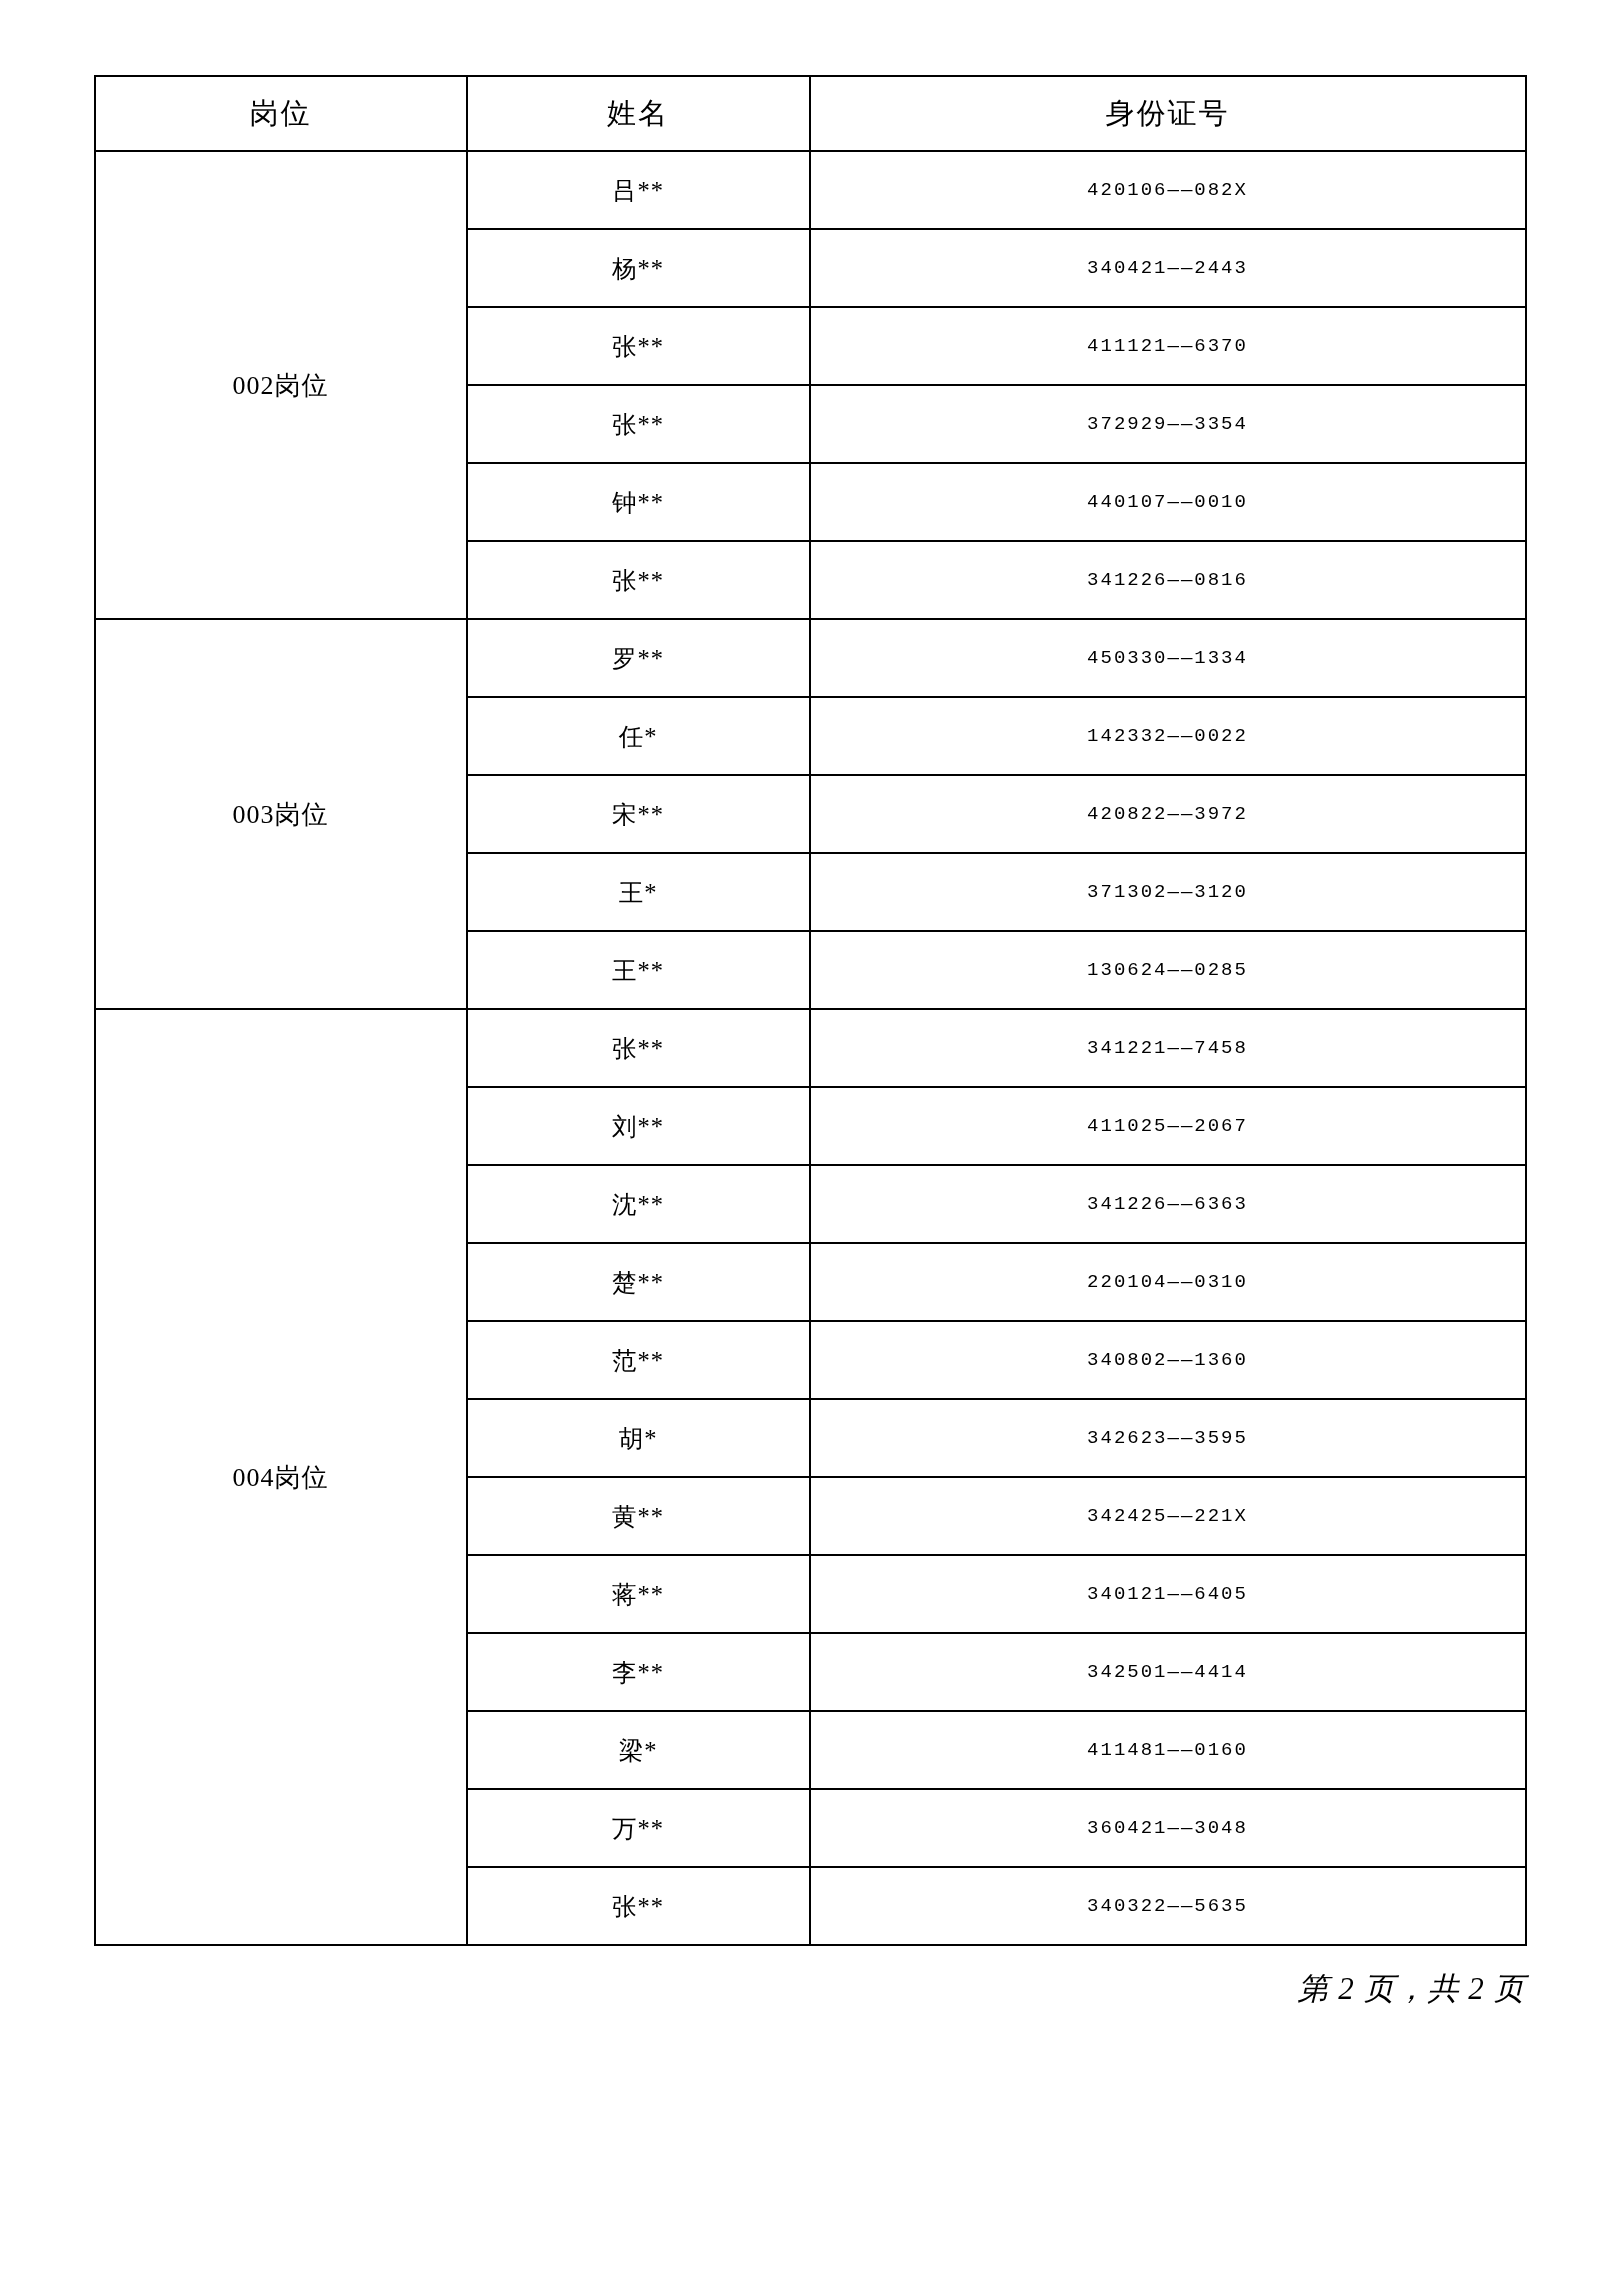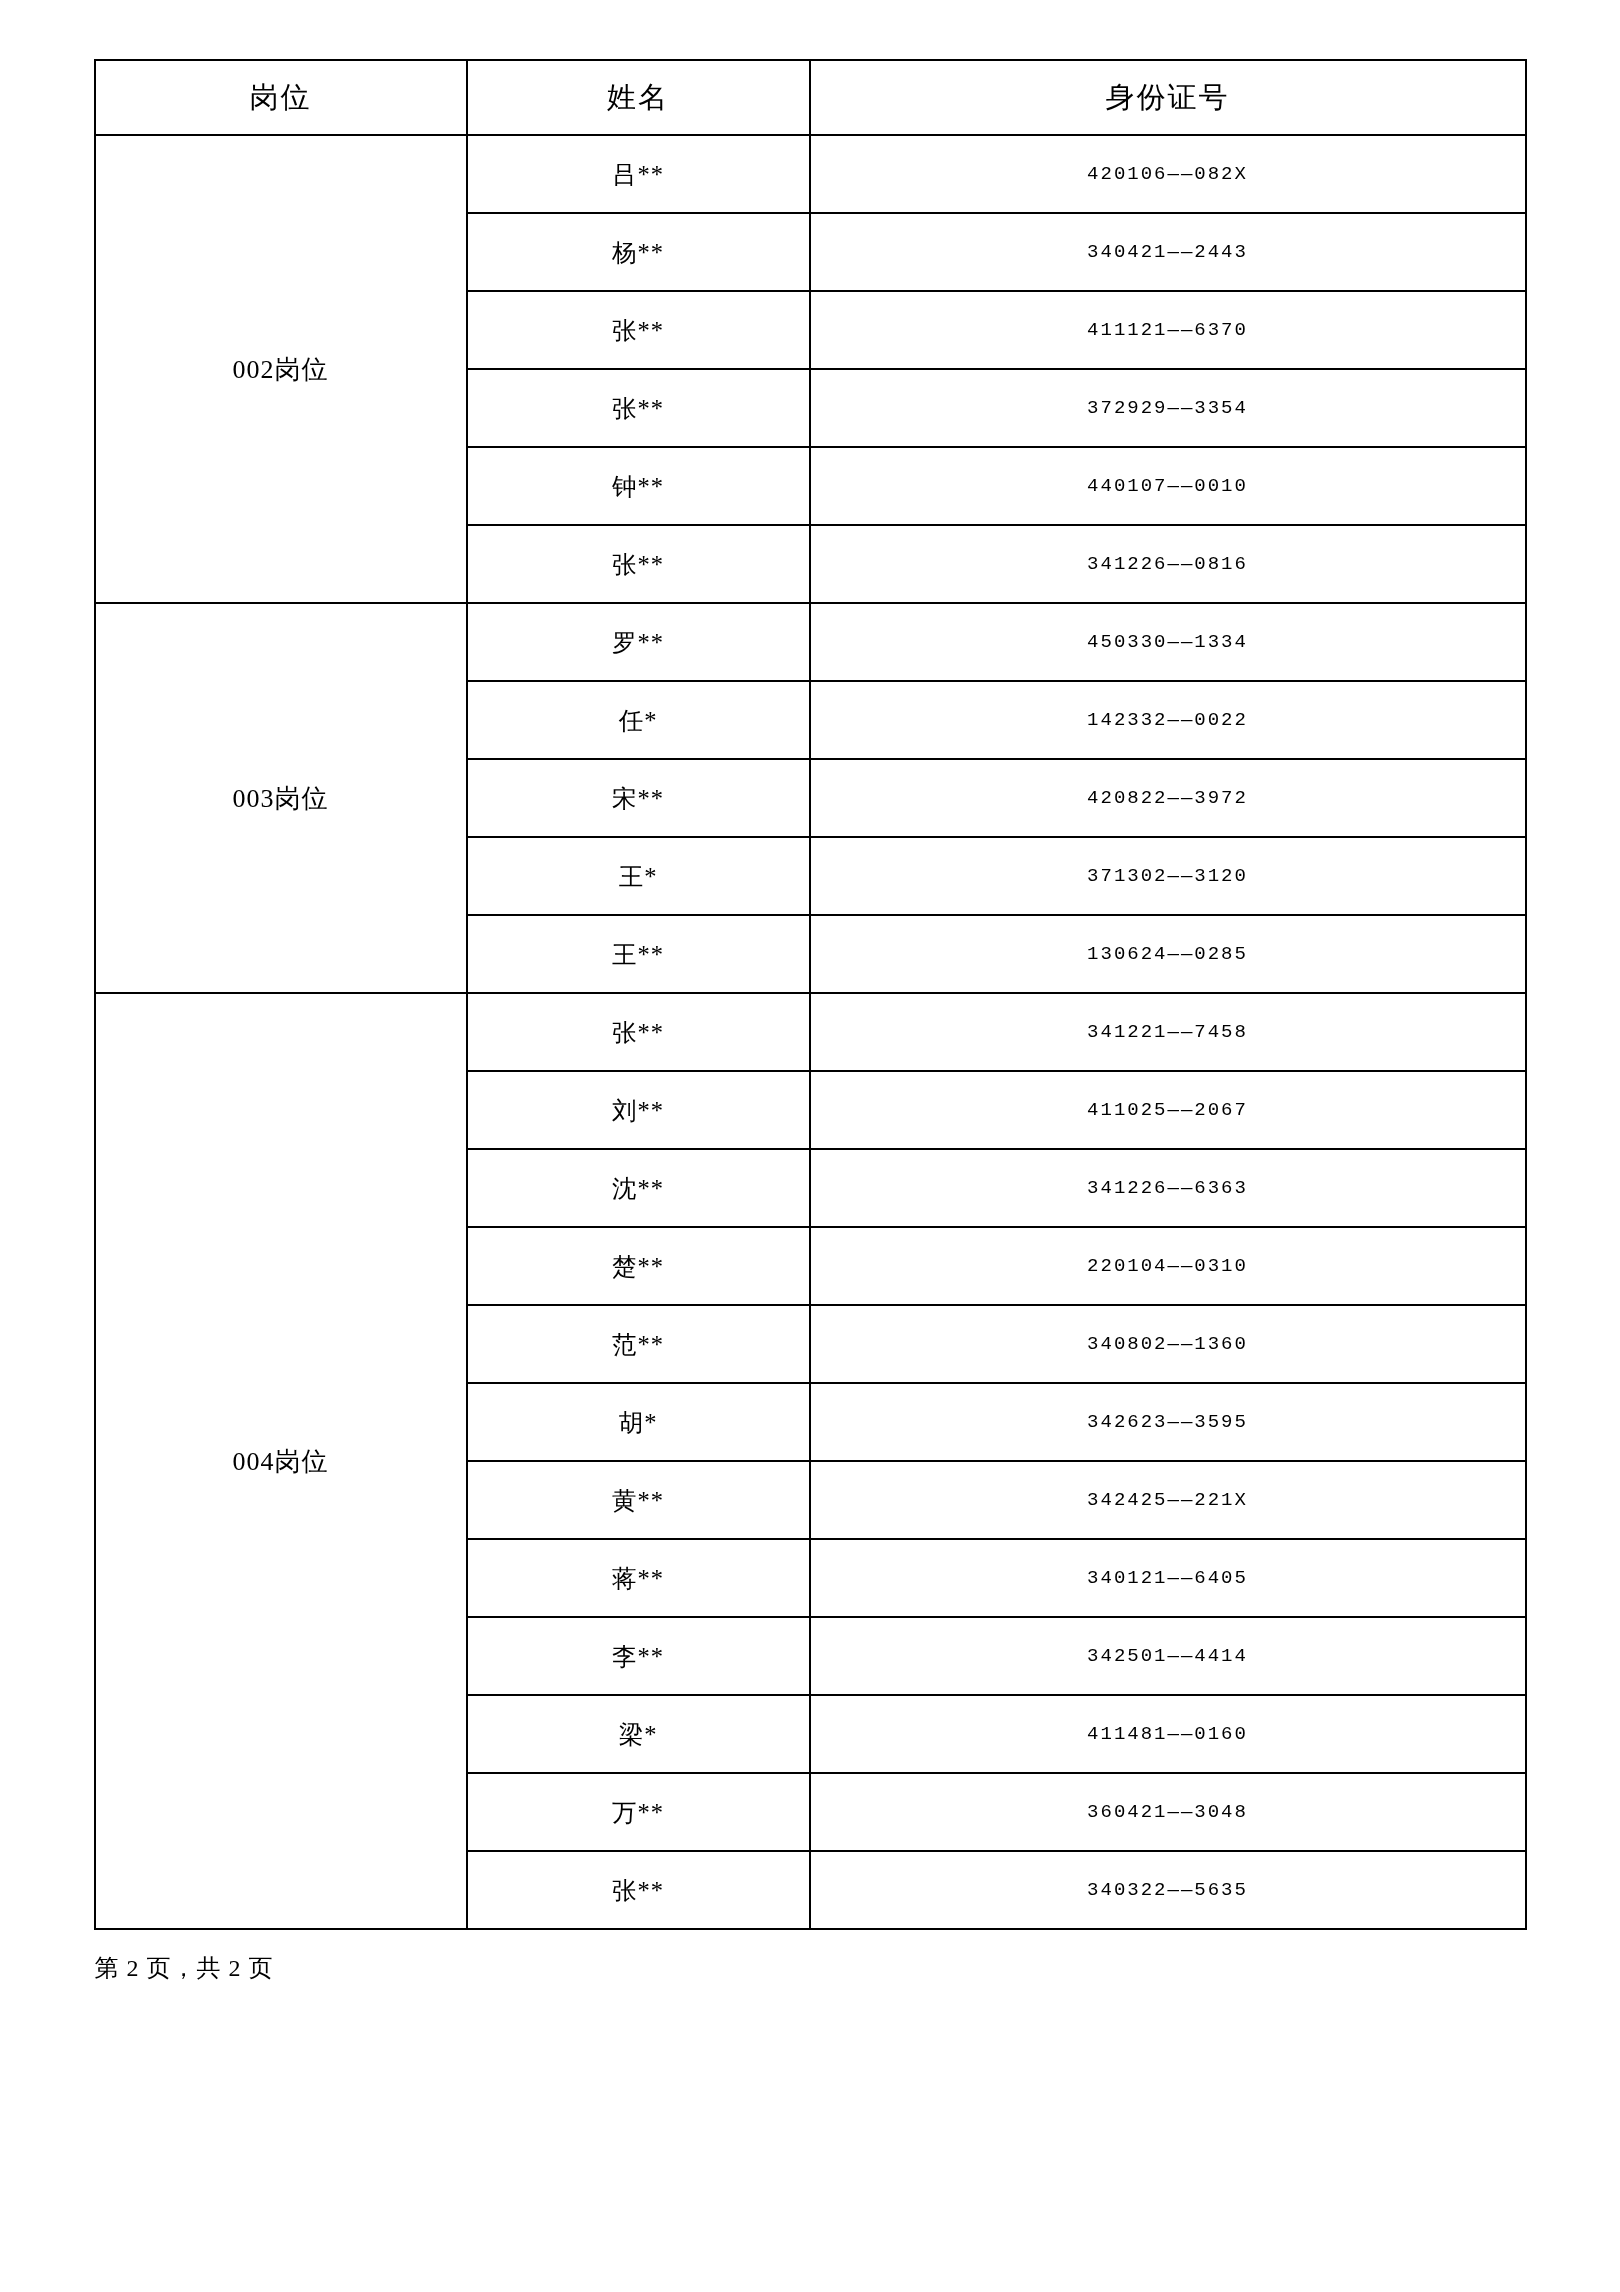--- a/index.html
+++ b/index.html
@@ -16,21 +16,21 @@
   .page {
     position: relative;
     width: 1620px;
     height: 2293px;
     box-sizing: border-box;
     padding: 59px 93px 0 93px;
   }
   table.doc-table {
     border-collapse: collapse;
     width: 1431px;
-    margin: 0 auto;
+    margin: 16px auto;
     table-layout: fixed;
   }
   table.doc-table td,
   table.doc-table th {
     border: 2px solid #000000;
     text-align: center;
     vertical-align: middle;
     font-weight: normal;
     padding: 0;
   }
@@ -57,24 +57,25 @@
     letter-spacing: 1px;
   }
   td.id-cell {
     font-size: 19px;
     font-family: "Liberation Mono", "DejaVu Sans Mono", monospace;
     letter-spacing: 2px;
   }
   .footer {
     width: 1431px;
     margin: 21.6px auto 0 auto;
-    text-align: left;
-    font-size: 24px;
+    text-align: right;
+    font-size: 31px;
     font-family: "Liberation Serif", "DejaVu Serif", serif;
     letter-spacing: 1px;
+    font-style: italic;
   }
 </style>
 </head>
 <body>
 
 <div class="page">
 
   <table class="doc-table">
     <colgroup>
       <col class="col-post">

